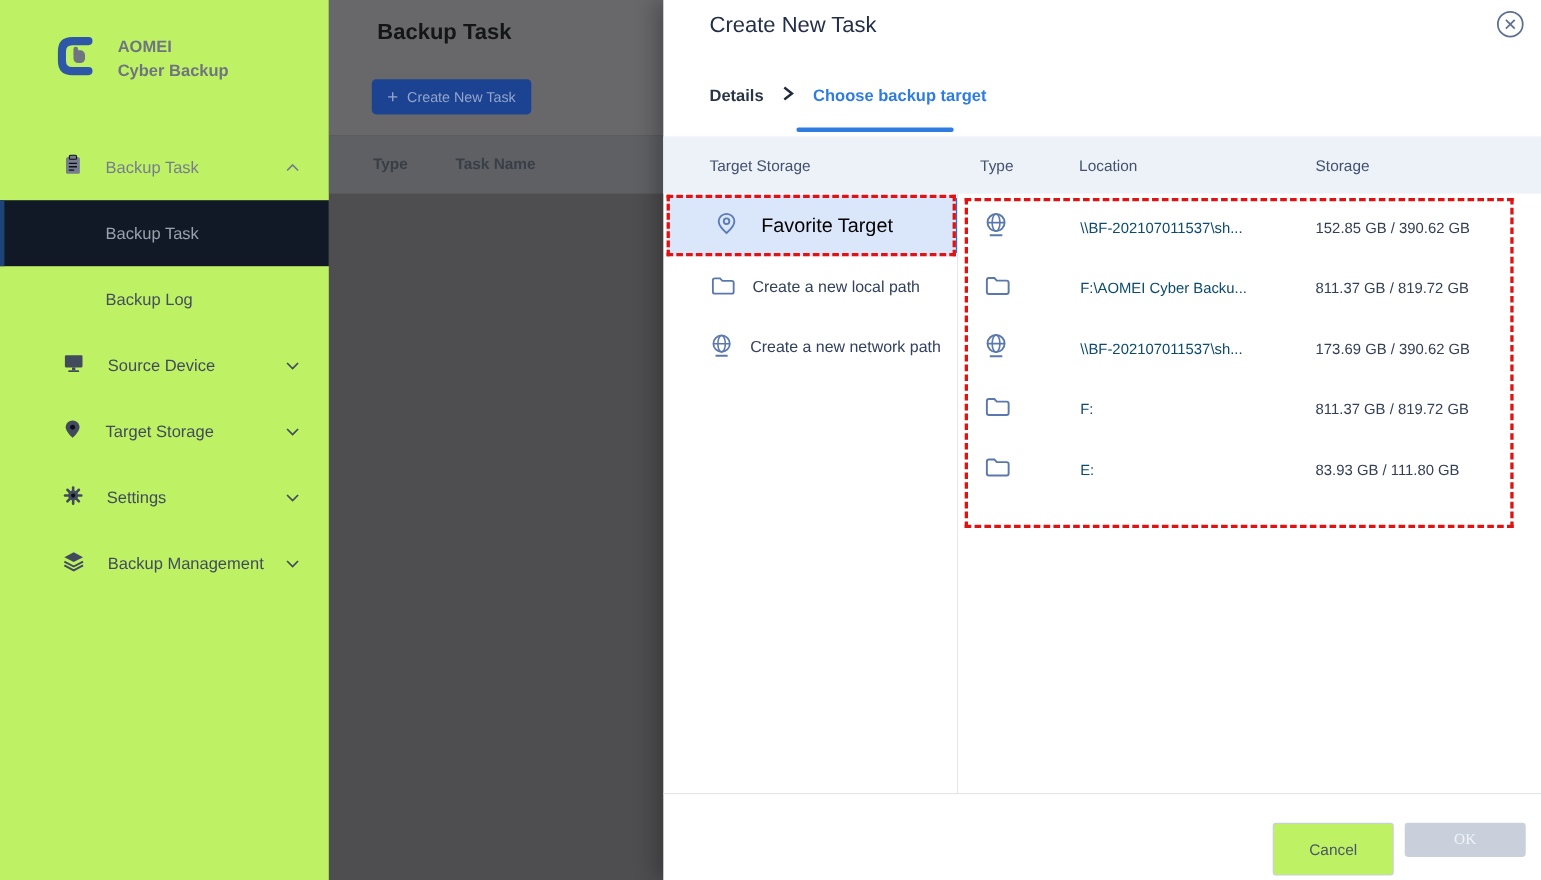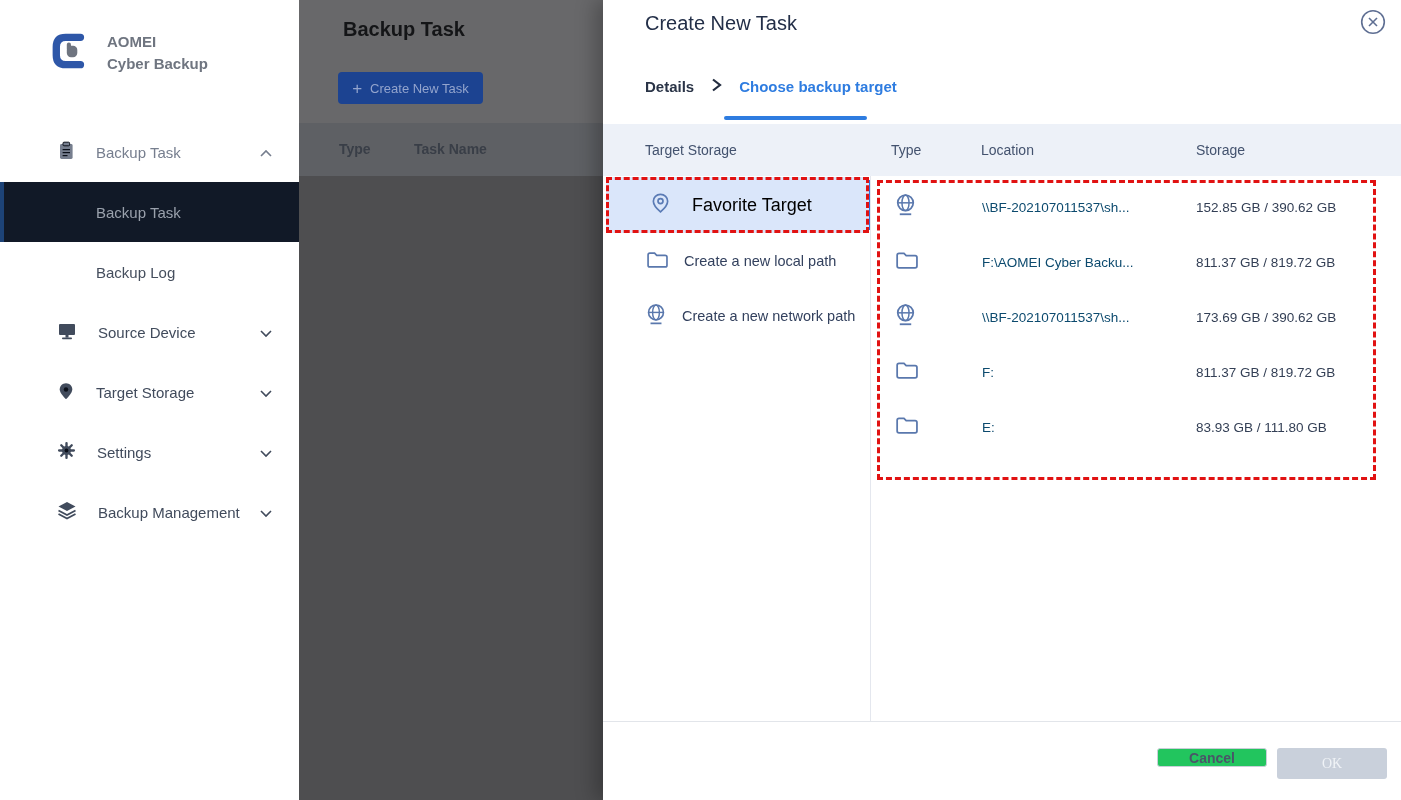--- a/index.html
+++ b/index.html
@@ -1,20 +1,20 @@
 <!DOCTYPE html>
 <html><head>
 <meta charset="utf-8">
 <style>
   * { margin:0; padding:0; box-sizing:border-box; }
   html,body { width:1401px; height:800px; overflow:hidden; font-family:"Liberation Sans","DejaVu Sans",sans-serif; }
   .stage { position:relative; width:1401px; height:800px; background:#4e4e50; }
 
   
-  .sidebar { position:absolute; left:0; top:0; width:299px; height:800px; background:#ffffff; z-index:1; }
+  .sidebar { position:absolute; left:0; top:0; width:299px; height:800px; background:#bef264; z-index:1; }
   .logo { display:flex; align-items:center; gap:15px; padding:30px 0 0 50px; }
   .logo-text { font-size:15px; font-weight:bold; color:#6f7580; line-height:1.45; }
   .nav { position:absolute; top:122px; left:0; right:0; }
   .nav-item { position:relative; height:60px; display:flex; align-items:center; padding-left:57px; gap:21px; font-size:15px; color:#414b5c; cursor:default; }
   .nav-item .chev { position:absolute; right:27px; top:50%; transform:translateY(-50%); }
   .nav-item.bright { color:#767e8e; }
   .sub-item { height:60px; display:flex; align-items:center; padding-left:96px; font-size:15px; color:#454e5d; }
   .sub-item.active { background:#111927; border-left:4px solid #1d4377; padding-left:92px; color:#9aa1ac; }
 
   
@@ -50,21 +50,21 @@
   .pi-local { top:234px; }
   .pi-network { top:289px; }
 
   .rows-annotation { position:absolute; left:274px; top:180px; width:499px; height:300px; border:3px dashed #e11212; z-index:4; }
   .t-row { position:absolute; left:274px; width:499px; height:55px; cursor:pointer; }
   .t-row .ricon { position:absolute; left:17px; top:50%; transform:translateY(-50%); }
   .t-row .loc { position:absolute; left:105px; top:50%; transform:translateY(-50%); font-size:13.5px; color:#0c4a6e; }
   .t-row .sto { position:absolute; left:319px; top:50%; transform:translateY(-50%); font-size:13.5px; color:#333f55; }
 
   .footer-line { position:absolute; left:0; top:721px; width:798px; height:1px; background:#e2e5ea; }
-  .btn-cancel { position:absolute; left:554px; top:748px; width:110px; height:19px; background:#22c55e; border:1px solid #c9cfd8; border-radius:3px; font-size:14px; color:#4a5568; font-family:inherit; cursor:pointer;font-weight:bold; }
+  .btn-cancel { position:absolute; left:554px; top:748px; width:110px; height:48px; background:#bef264; border:1px solid #c9cfd8; border-radius:3px; font-size:14px; color:#4a5568; font-family:inherit; cursor:pointer; }
   .btn-ok { position:absolute; left:674px; top:748px; width:110px; height:31px; background:#c9d0db; border:none; border-radius:3px; font-size:14px; color:#f0f3f7; font-family:Liberation Serif, serif; cursor:default; }
 </style>
 </head>
 <body>
 
 <div class="stage">
 
   <div class="sidebar">
     <div class="logo">
       <span>

